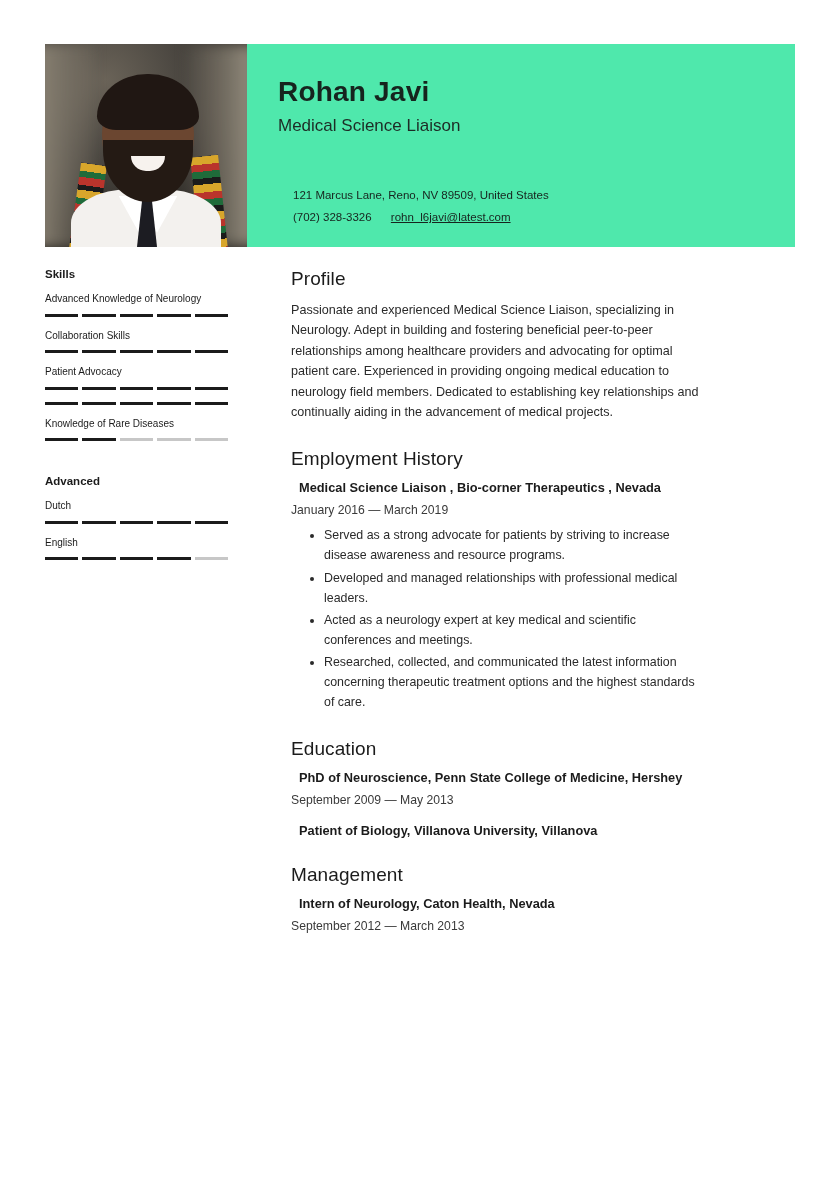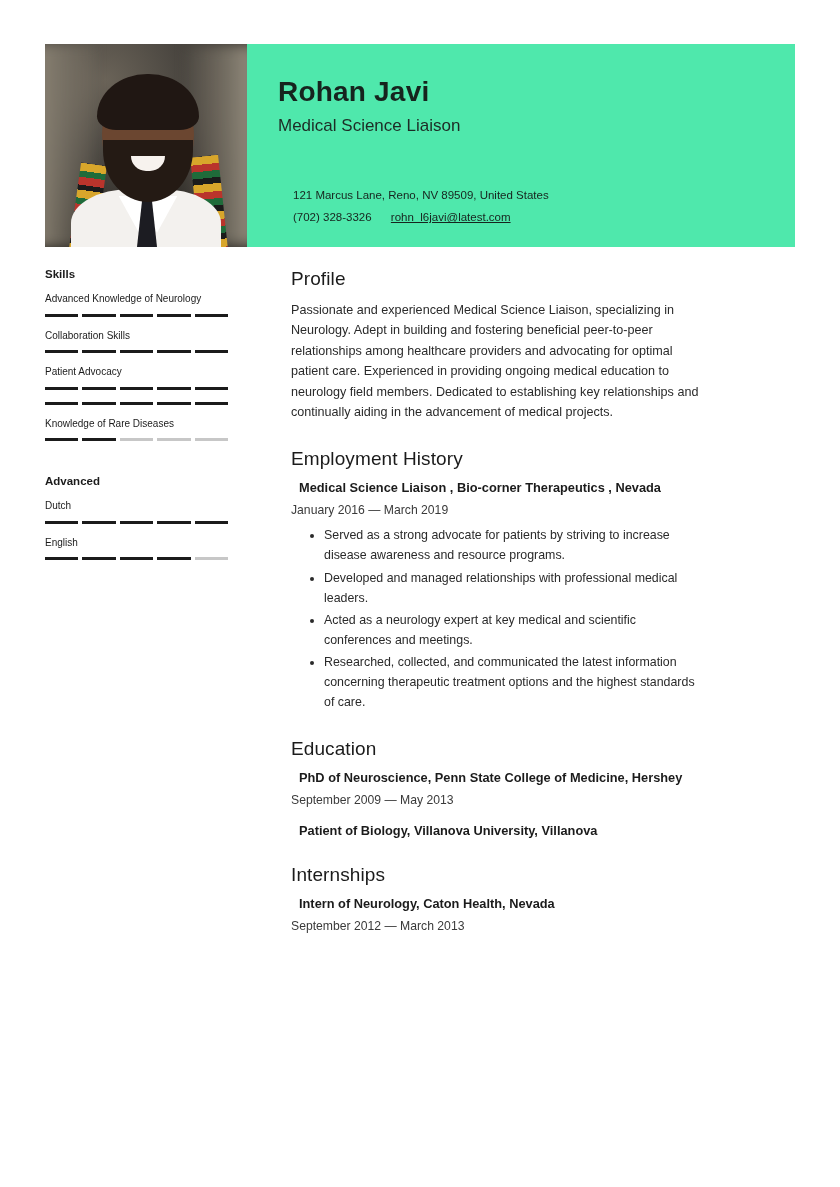--- a/index.html
+++ b/index.html
@@ -394,21 +394,21 @@
           <div class="job-line">PhD of Neuroscience, Penn State College of Medicine, Hershey</div>
           <div class="date-line">September 2009 — May 2013</div>
         </div>
         <div class="entry">
           <div class="job-line">Patient of Biology, Villanova University, Villanova</div>
         </div>
       </div>
 
 
       <div class="section">
-        <h2 class="sec-title">Internships</h2>
+        <h2 class="sec-title">Management</h2>
         <div class="entry">
           <div class="job-line">Intern of Neurology, Caton Health, Nevada</div>
           <div class="date-line">September 2012 — March 2013</div>
         </div>
       </div>
 
     </div>
   </div>
 </div>
 

